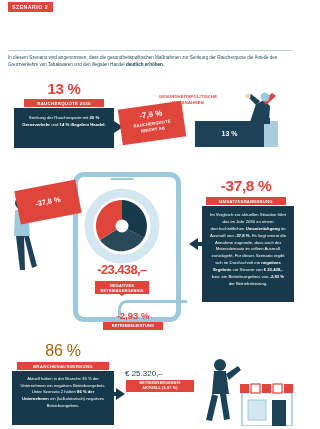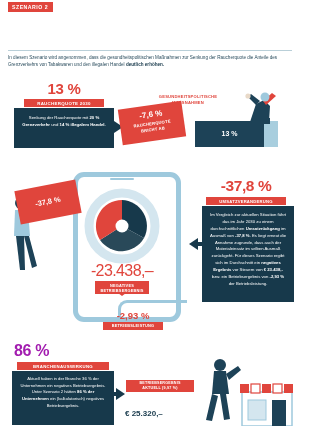--- a/index.html
+++ b/index.html
@@ -102,21 +102,21 @@
     border:5px solid #9ec9dd;border-radius:11px;background:#fff;
   }
   .tablet-speaker{
     position:absolute;left:110px;top:178px;width:24px;height:2px;
     background:#9ec9dd;border-radius:2px;
   }
   .donut{position:absolute;left:82px;top:186px;width:80px;height:80px;}
 
   .bignum{
     position:absolute;left:61px;top:262px;width:122px;text-align:center;
-    font-size:16px;font-weight:normal;color:#e0453c;letter-spacing:-.6px;
+    font-size:13px;font-weight:bold;color:#e0453c;letter-spacing:-.6px;
   }
   .bignum-tag{
     position:absolute;left:95px;top:281px;width:54px;text-align:center;
     background:#e0453c;color:#fff;font-size:3.9px;font-weight:bold;
     line-height:1.3;padding:1.6px 0;letter-spacing:.2px;
   }
   .bignum-tag-tip{
     position:absolute;left:118px;top:293px;width:0;height:0;
     border-left:4px solid transparent;border-right:4px solid transparent;
     border-top:3px solid #e0453c;
@@ -171,22 +171,22 @@
     padding:1.4px 0;letter-spacing:.2px;
   }
   .curve-bracket{
     position:absolute;left:118px;top:300px;width:66px;height:14px;
     border-left:3px solid #9ec9dd;border-top:3px solid #9ec9dd;
     border-top-left-radius:9px;
   }
 
   
   .n86{
-    position:absolute;left:14px;top:342px;width:98px;text-align:left;
-    font-size:16px;font-weight:bold;color:#a21caf;letter-spacing:-.3px;
+    position:absolute;left:14px;top:342px;width:98px;text-align:center;
+    font-size:16px;font-weight:normal;color:#a16207;letter-spacing:-.3px;
   }
   .n86-tag{
     position:absolute;left:17px;top:362px;width:92px;text-align:center;
     background:#e0453c;color:#fff;font-size:4.3px;font-weight:bold;
     padding:1.6px 0;letter-spacing:.3px;
   }
   .n86-box{
     position:absolute;left:12px;top:371px;width:102px;height:54px;background:#17394b;
   }
   .n86-box p{
@@ -199,21 +199,21 @@
     border-top:6px solid transparent;border-bottom:6px solid transparent;
     border-left:9px solid #17394b;
   }
   .arrow-right-2-stem{
     position:absolute;left:108px;top:392px;width:10px;height:4px;background:#17394b;
   }
 
   
   .euro-num{
     position:absolute;left:125px;top:369px;width:74px;text-align:left;
-    font-size:8px;font-weight:bold;color:#17394b;margin-top:40px;
+    font-size:8px;font-weight:normal;color:#17394b;
   }
   .euro-tag{
     position:absolute;left:126px;top:380px;width:68px;text-align:center;
     background:#e0453c;color:#fff;font-size:3.7px;font-weight:bold;
     line-height:1.3;padding:1.4px 0;letter-spacing:.2px;
   }
   .person-bottom{position:absolute;left:196px;top:356px;width:48px;height:66px;}
   .shop{position:absolute;left:238px;top:372px;width:58px;height:54px;}
 </style>
 </head>

